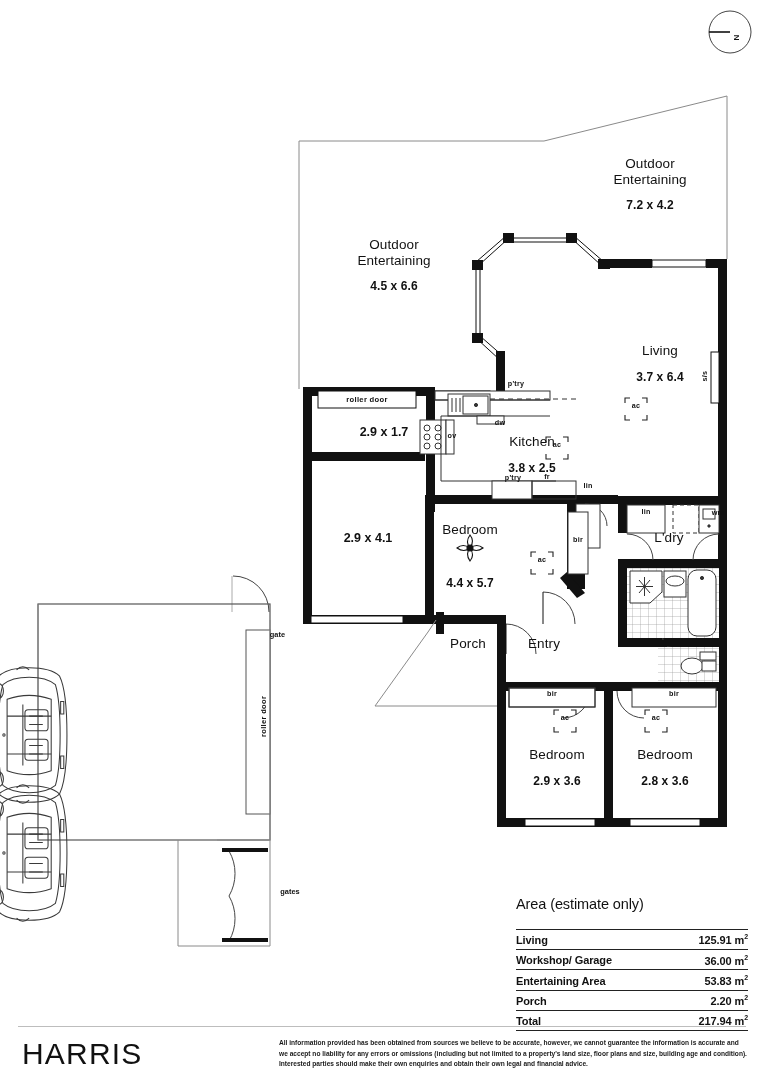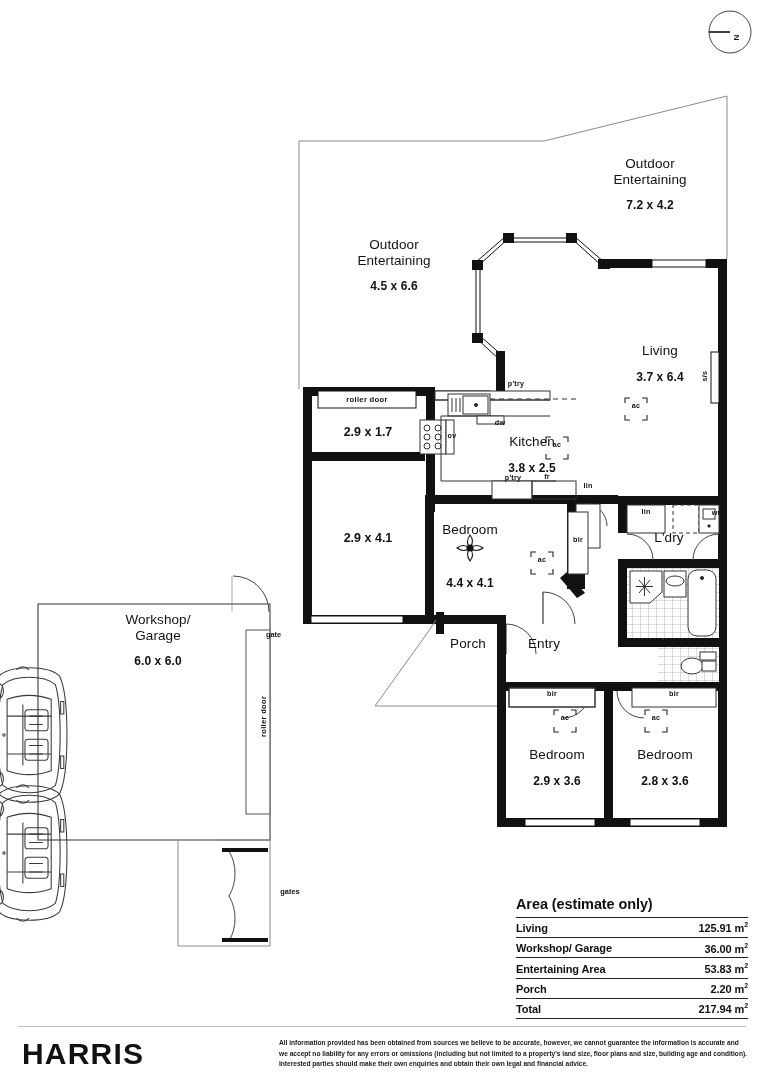--- a/index.html
+++ b/index.html
@@ -16,31 +16,31 @@
   .room-dim{font-weight:700;font-size:12px;letter-spacing:.1px;margin-top:12px;}
   .room-dim-only{font-weight:700;font-size:12.5px;}
   .tiny{font-size:7.2px;font-weight:700;letter-spacing:.2px;}
   .tiny-door{font-size:7.6px;font-weight:700;letter-spacing:.3px;}
   .tiny-it{font-size:7.4px;font-weight:700;}
   .vert{transform:rotate(-90deg);transform-origin:center center;}
   .compass-n{font-size:8px;font-weight:700;transform:rotate(90deg);display:inline-block;}
 
   
   #area-block{position:absolute;left:516px;top:896px;width:232px;}
-  #area-title{font-size:14.5px;font-weight:700;margin:0 0 5px 0;letter-spacing:-.1px;}
+  #area-title{font-size:14.5px;font-weight:400;margin:0 0 17px 0;letter-spacing:-.1px;}
   .area-row{display:flex;justify-content:space-between;align-items:baseline;
     border-top:1px solid #222;padding:3.4px 0 3.2px 0;font-size:11px;font-weight:700;}
   .area-row:last-child{border-bottom:1px solid #222;}
   .area-label{letter-spacing:-.1px;}
   .area-value{letter-spacing:-.1px;}
   .area-value sup{font-size:7px;vertical-align:super;}
 
   
   #footer-rule{position:absolute;left:18px;top:1026px;width:728px;height:1px;background:#bdbdbd;}
-  #brand{position:absolute;left:22px;top:1037px;font-size:30px;font-weight:700;letter-spacing:1.2px;}
+  #brand{position:absolute;left:22px;top:1037px;font-size:30px;font-weight:400;letter-spacing:1.2px;}
   #disclaimer{position:absolute;left:279px;top:1038px;width:468px;font-size:6.6px;
     font-weight:700;line-height:1.62;color:#1a1a1a;text-align:left;}
 </style>
 </head>
 <body>
 
 <div id="plan-stage">
 
   <svg id="floorplan" viewBox="0 0 764 1080">
     <defs>
@@ -356,57 +356,52 @@
 
   <div class="lbl" style="left:441px;top:434px;width:110px;padding-left:36px;">
     <div class="room-name">Kitchen</div>
     <div class="room-dim">3.8 x 2.5</div>
   </div>
 
   <div class="lbl" style="left:415px;top:522px;width:110px;">
     <div class="room-name">Bedroom</div>
   </div>
   <div class="lbl" style="left:415px;top:565px;width:110px;">
-    <div class="room-dim">4.4 x 4.1</div>
+    <div class="room-dim">4.4 x 5.7</div>
   </div>
 
   <div class="lbl" style="left:505px;top:747px;width:104px;">
     <div class="room-name">Bedroom</div>
     <div class="room-dim">2.9 x 3.6</div>
   </div>
 
   <div class="lbl" style="left:613px;top:747px;width:104px;">
     <div class="room-name">Bedroom</div>
     <div class="room-dim">2.8 x 3.6</div>
   </div>
 
-  <div class="lbl" style="left:84px;top:612px;width:148px;">
-    <div class="room-name">Workshop/</div>
-    <div class="room-name">Garage</div>
-    <div class="room-dim">6.0 x 6.0</div>
-  </div>
-
-  <div class="lbl room-dim-only" style="left:313px;top:425px;width:110px;">2.9 x 1.7</div>
+
+  <div class="lbl room-dim-only" style="left:329px;top:425px;width:110px;">2.9 x 1.7</div>
   <div class="lbl room-dim-only" style="left:313px;top:531px;width:110px;">2.9 x 4.1</div>
 
   <div class="lbl" style="left:638px;top:530px;width:62px;">
     <div class="room-name">L'dry</div>
   </div>
 
   <div class="lbl" style="left:511px;top:636px;width:66px;">
     <div class="room-name">Entry</div>
   </div>
 
   <div class="lbl" style="left:435px;top:636px;width:66px;">
     <div class="room-name">Porch</div>
   </div>
 
   <div class="lbl tiny-door" style="left:320px;top:396px;width:94px;">roller door</div>
   <div class="lbl tiny-door vert" style="left:224px;top:712px;width:80px;">roller door</div>
-  <div class="lbl tiny-it" style="left:266px;top:631px;width:32px;text-align:left;">gate</div>
+  <div class="lbl tiny-it" style="left:253px;top:631px;width:32px;text-align:right;">gate</div>
   <div class="lbl tiny-it" style="left:272px;top:888px;width:36px;text-align:center;">gates</div>
 
   <div class="lbl tiny" style="left:494px;top:380px;width:44px;">p'try</div>
   <div class="lbl tiny" style="left:478px;top:419px;width:44px;">dw</div>
   <div class="lbl tiny" style="left:440px;top:432px;width:24px;">ov</div>
   <div class="lbl tiny" style="left:492px;top:474px;width:42px;">p'try</div>
   <div class="lbl tiny" style="left:535px;top:473px;width:24px;">fr</div>
   <div class="lbl tiny" style="left:576px;top:482px;width:24px;">lin</div>
 
   <div class="lbl tiny" style="left:632px;top:508px;width:28px;">lin</div>

